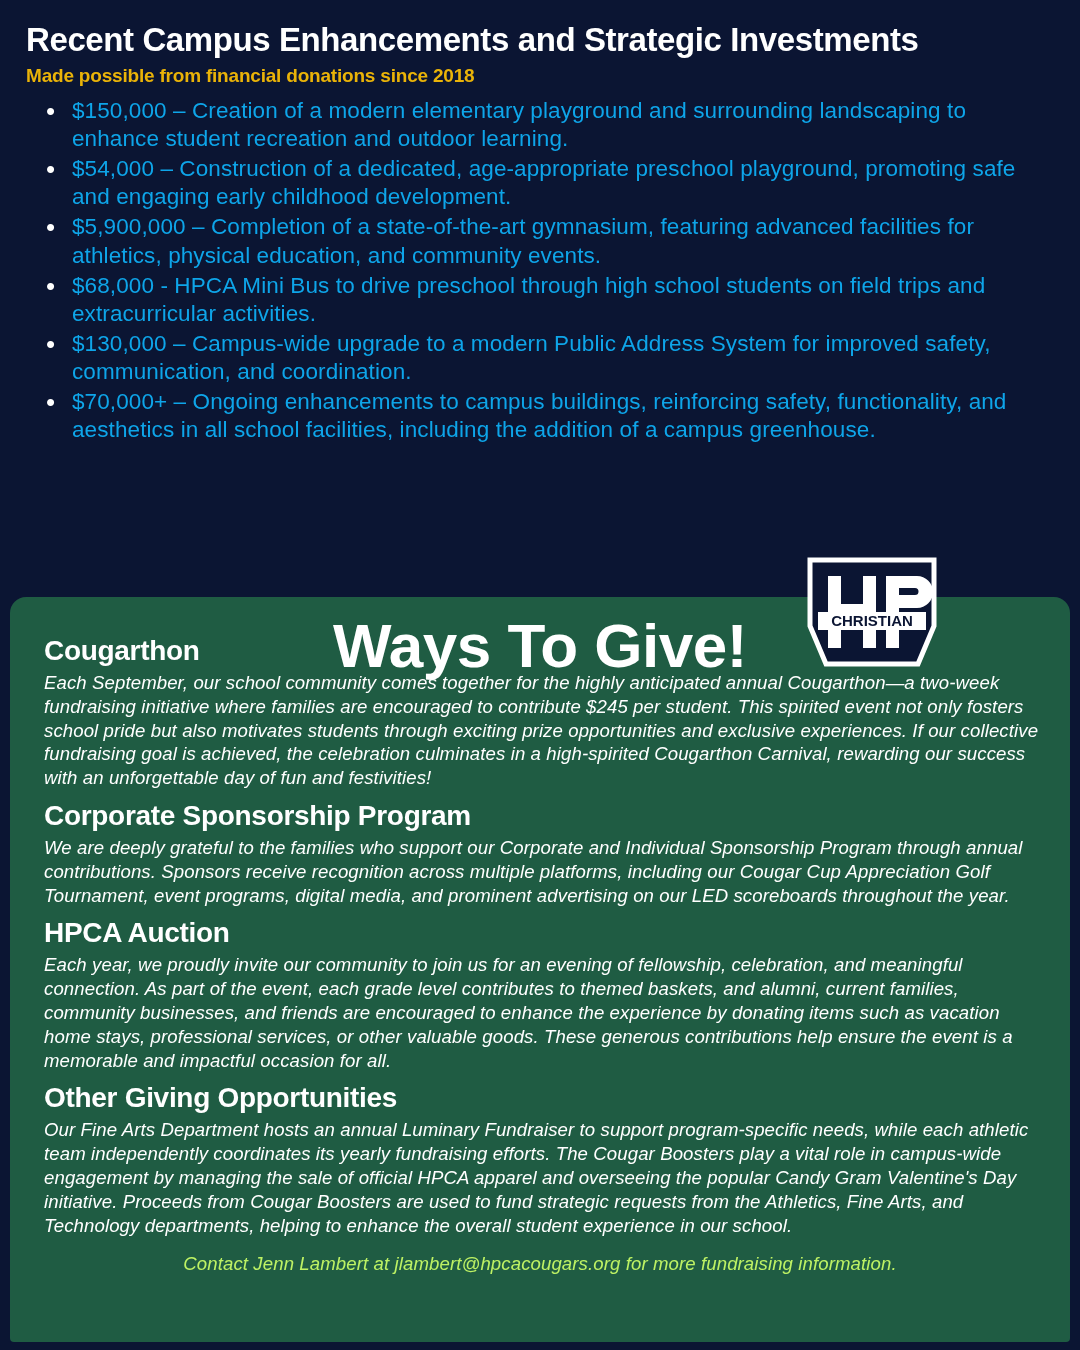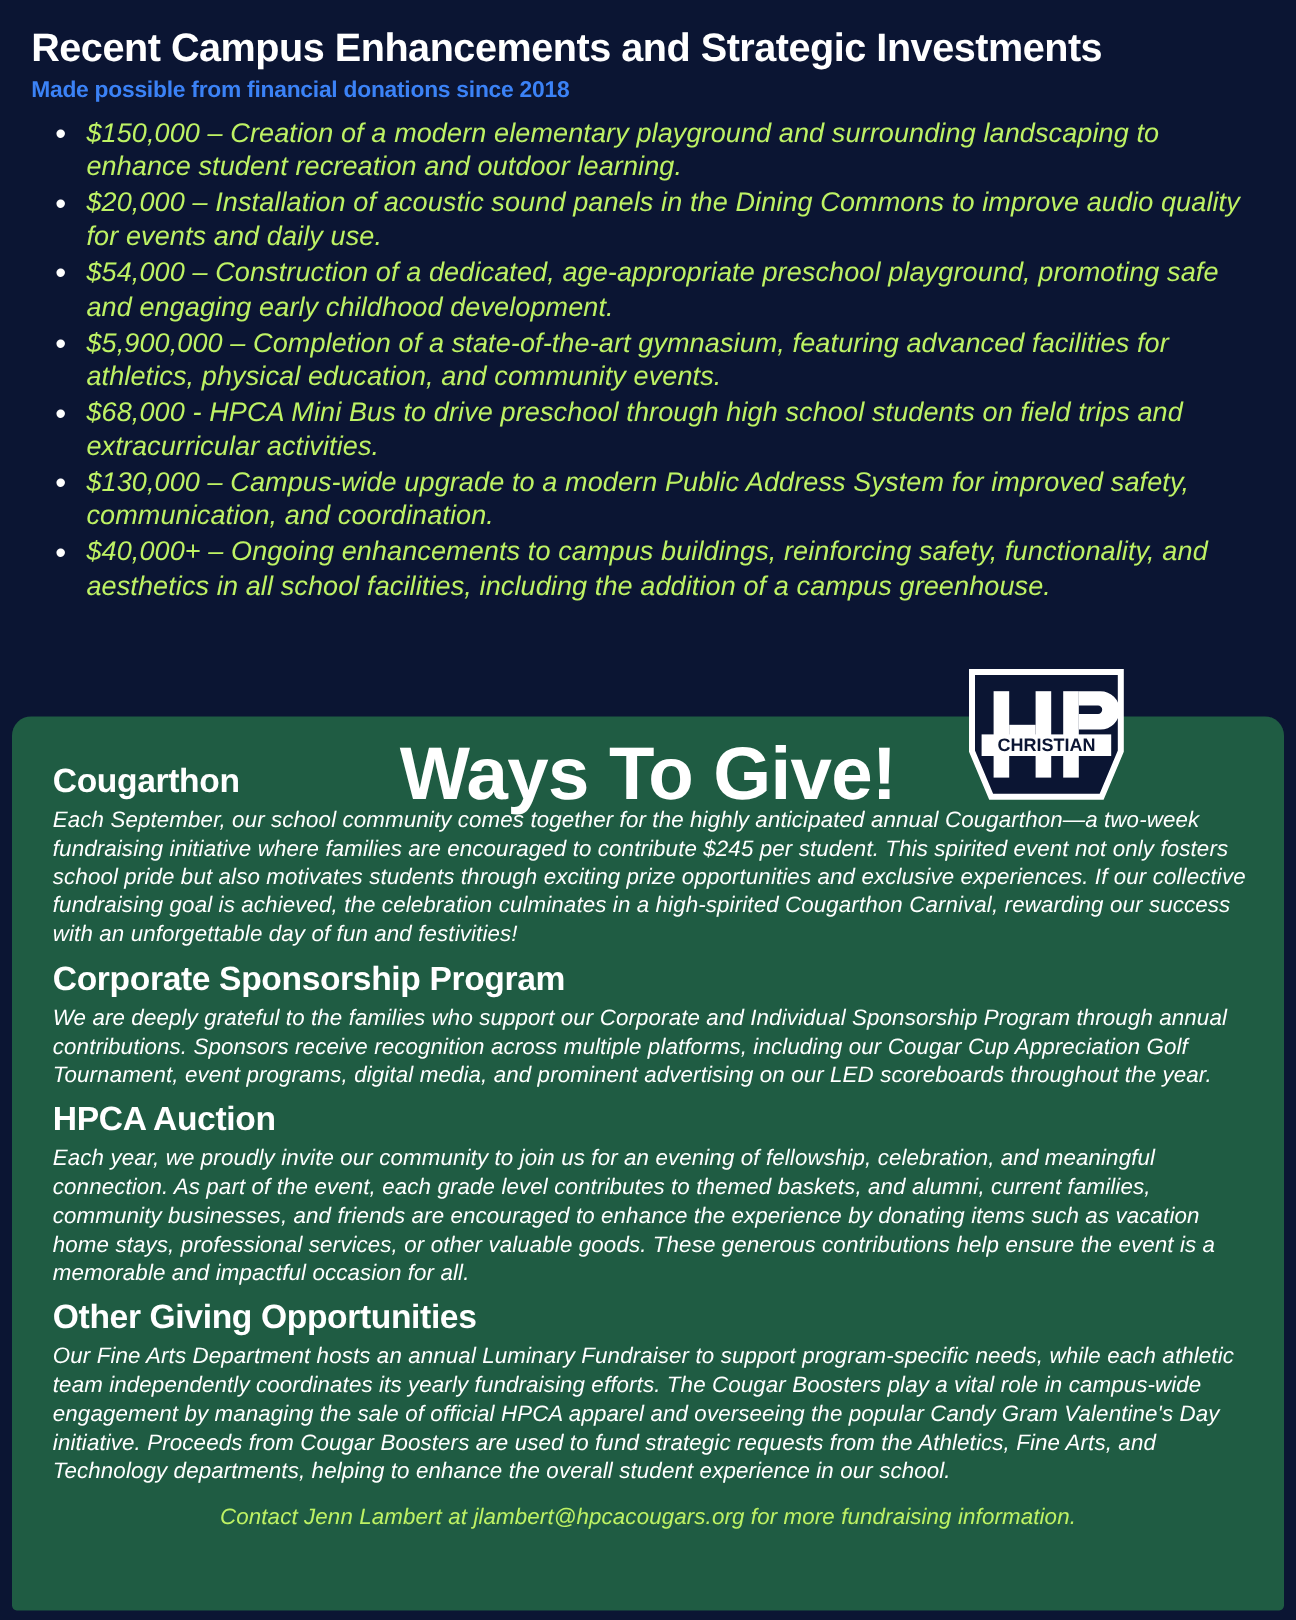--- a/index.html
+++ b/index.html
@@ -34,36 +34,35 @@
   }
   .headline {
     color: #ffffff;
     font-size: 33px;
     font-weight: bold;
     letter-spacing: -0.4px;
     line-height: 1.12;
     margin: 0 0 6px 0;
   }
   .subhead {
-    color: #3b82f6;
+    color: #eab308;
     font-size: 19px;
     font-weight: bold;
     letter-spacing: -0.2px;
     margin: 0 0 10px 0;
   }
   ul.invest-list {
     list-style: none;
     margin: 0;
     padding: 0 10px 0 14px;
   }
   ul.invest-list li {
     position: relative;
-    color: #bef264;
+    color: #0ea5e9;
     font-size: 22.5px;
-    font-style: italic;
     line-height: 1.25;
     margin-bottom: 2px;
     padding-left: 32px;
     letter-spacing: 0.1px;
   }
   ul.invest-list li::before {
     content: "\2022";
     position: absolute;
     left: 6px;
     top: -2px;
@@ -135,26 +134,25 @@
 </head>
 <body>
 
 <div class="page">
 
   <div class="top-section">
     <h1 class="headline">Recent Campus Enhancements and Strategic Investments</h1>
     <h2 class="subhead">Made possible from financial donations since 2018</h2>
     <ul class="invest-list">
       <li>$150,000 – Creation of a modern elementary playground and surrounding landscaping to enhance student recreation and outdoor learning.</li>
-      <li>$20,000 – Installation of acoustic sound panels in the Dining Commons to improve audio quality for events and daily use.</li>
       <li>$54,000 – Construction of a dedicated, age-appropriate preschool playground, promoting safe and engaging early childhood development.</li>
       <li>$5,900,000 – Completion of a state-of-the-art gymnasium, featuring advanced facilities for athletics, physical education, and community events.</li>
       <li>$68,000 - HPCA Mini Bus to drive preschool through high school students on field trips and extracurricular activities.</li>
       <li>$130,000 – Campus-wide upgrade to a modern Public Address System for improved safety, communication, and coordination.</li>
-      <li>$40,000+ – Ongoing enhancements to campus buildings, reinforcing safety, functionality, and aesthetics in all school facilities, including the addition of a campus greenhouse.</li>
+      <li>$70,000+ – Ongoing enhancements to campus buildings, reinforcing safety, functionality, and aesthetics in all school facilities, including the addition of a campus greenhouse.</li>
     </ul>
   </div>
 
   <div class="green-section">
     <div class="ways-title">Ways To Give!</div>
 
     <div class="block">
       <h3 class="cougarthon-head">Cougarthon</h3>
       <p>Each September, our school community comes together for the highly anticipated annual Cougarthon—a two-week fundraising initiative where families are encouraged to contribute $245 per student. This spirited event not only fosters school pride but also motivates students through exciting prize opportunities and exclusive experiences. If our collective fundraising goal is achieved, the celebration culminates in a high-spirited Cougarthon Carnival, rewarding our success with an unforgettable day of fun and festivities!</p>
     </div>

